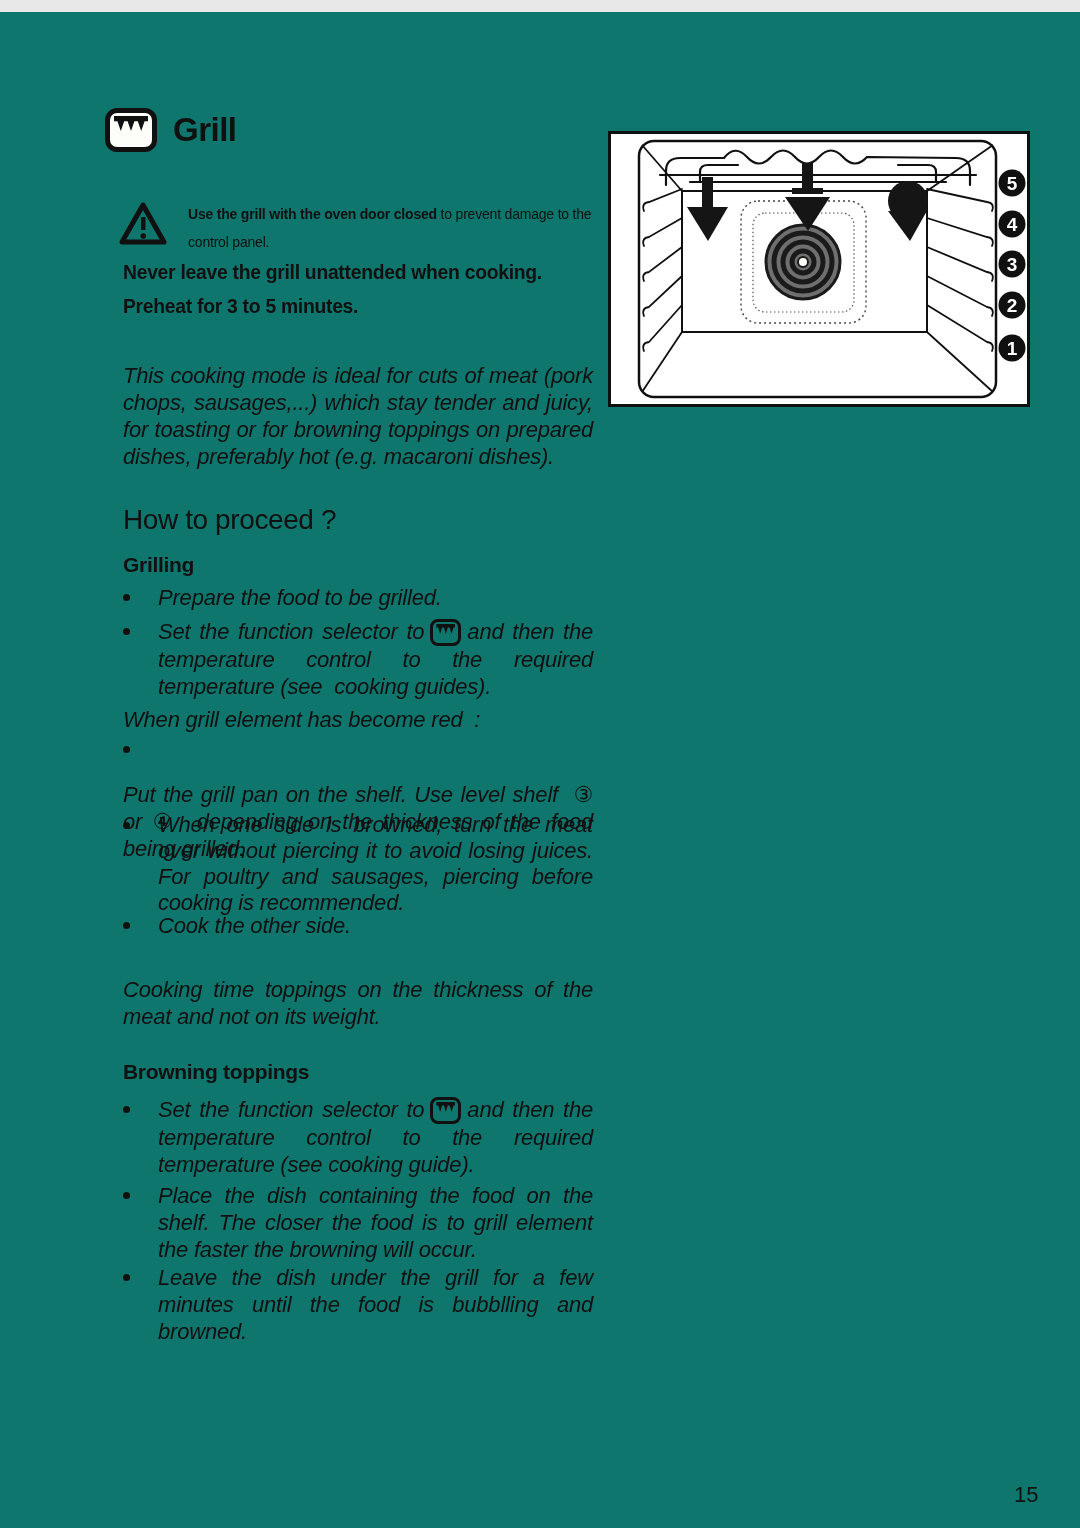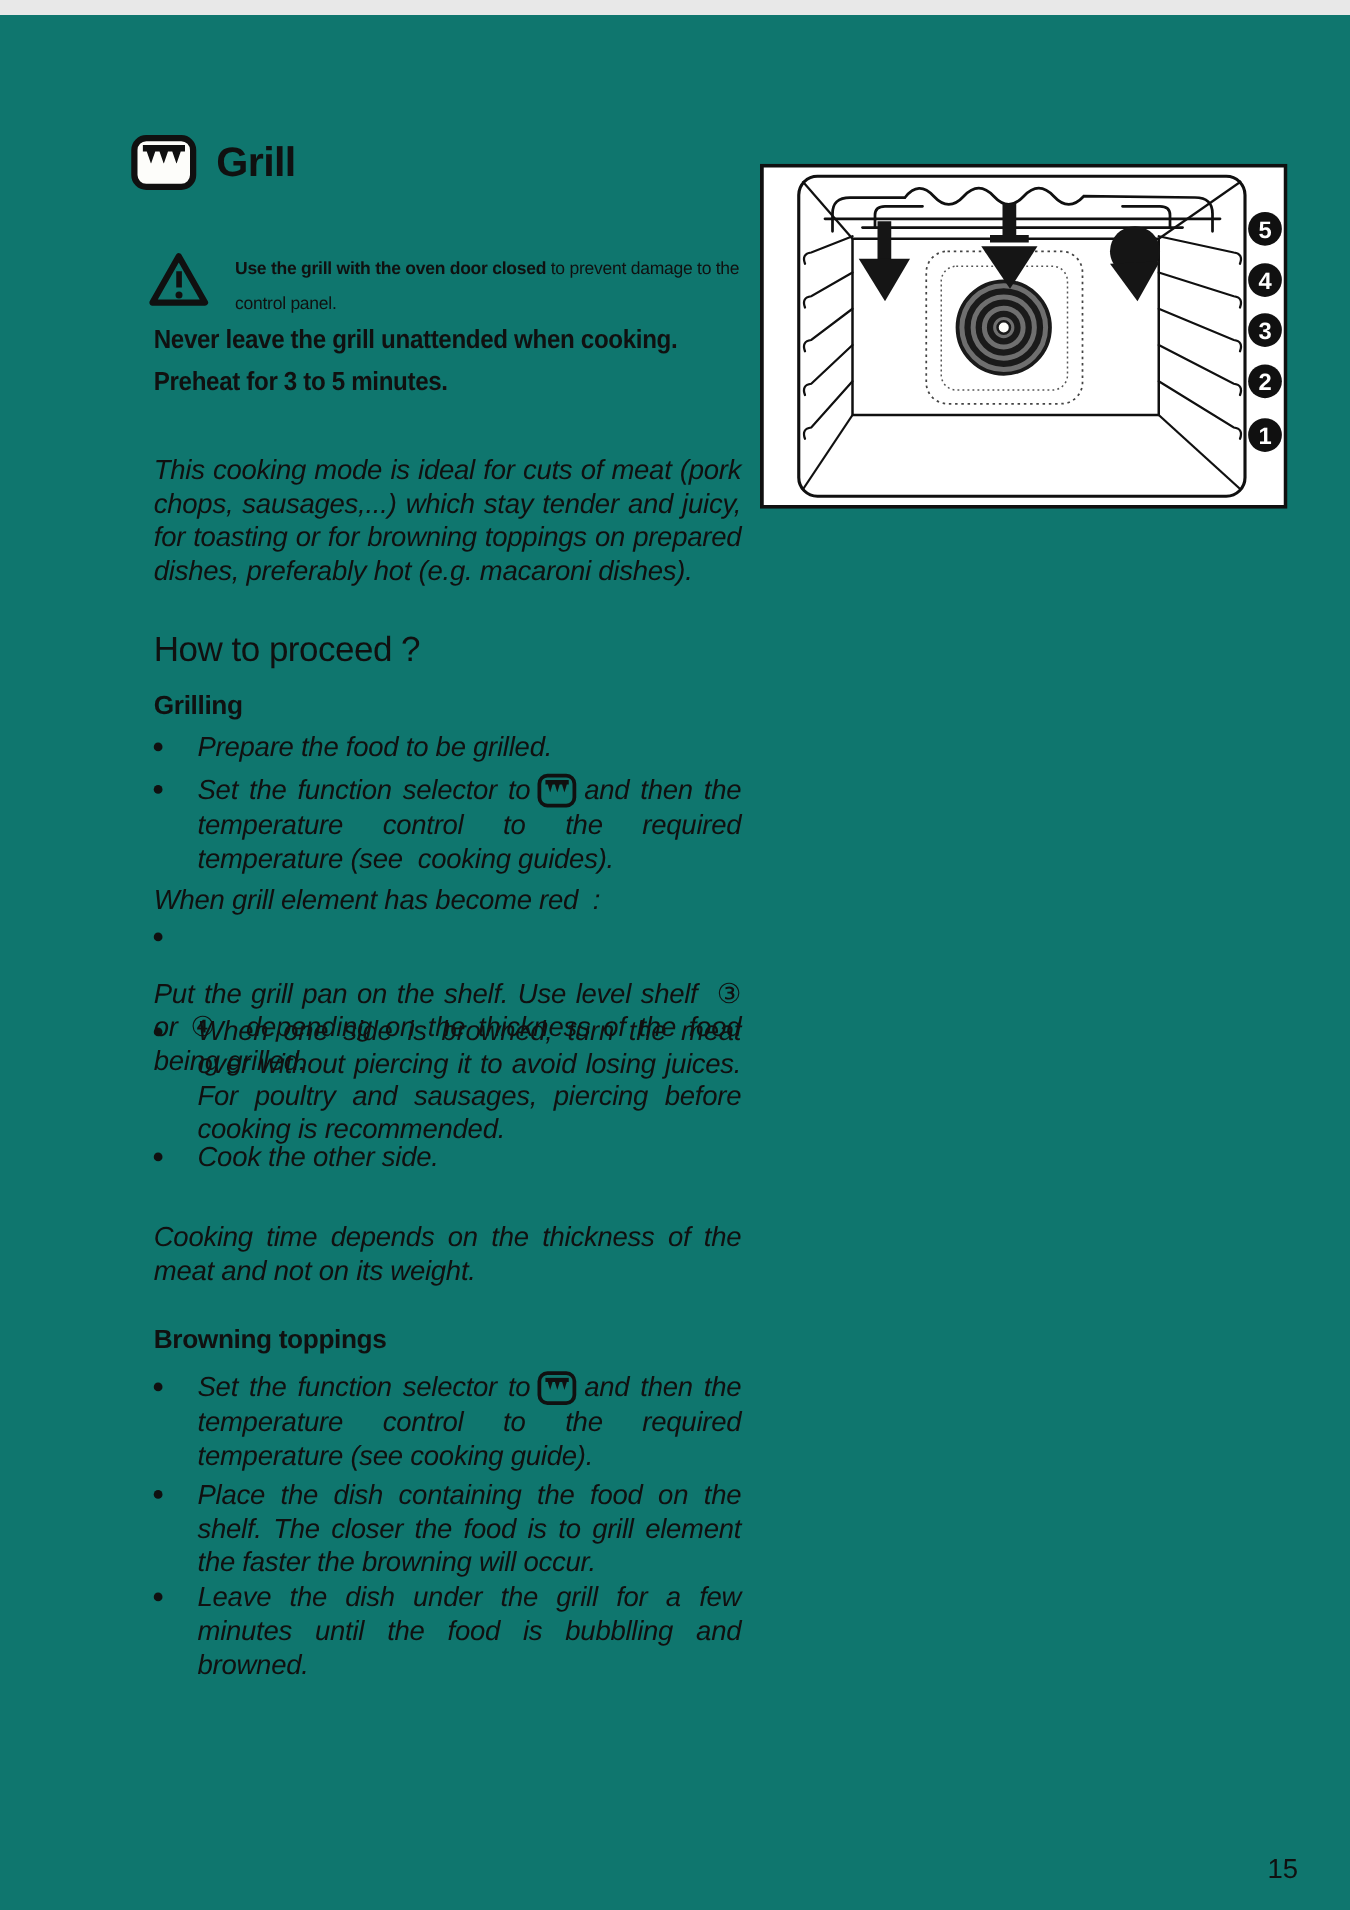--- a/index.html
+++ b/index.html
@@ -89,21 +89,21 @@
     <span class="dot"></span>
     <div class="bt">When one side is browned, turn the meat over without piercing it to avoid losing juices. For poultry and sausages, piercing before cooking is recommended.</div>
   </div>
 
   <div class="abs col body-text bullet" style="top:900px;">
     <span class="dot"></span>
     <div class="bt">Cook the other side.</div>
   </div>
 
 
-  <div class="abs col body-text" style="top:964px;">Cooking time depends on the thickness of the meat and not on its weight.</div>
+  <div class="abs col body-text" style="top:964px;">Cooking time toppings on the thickness of the meat and not on its weight.</div>
 
   <div class="abs col h3" style="top:1048px;">Browning toppings</div>
 
   <div class="abs col body-text bullet" style="top:1084px;">
     <span class="dot"></span>
     <div class="bt"><span>Set the function selector to</span><span class="gicon"><span class="teeth"></span></span><span>and then the temperature control to the required temperature (see cooking guide).</span></div>
   </div>
 
   <div class="abs col body-text bullet" style="top:1170px;">
     <span class="dot"></span>

